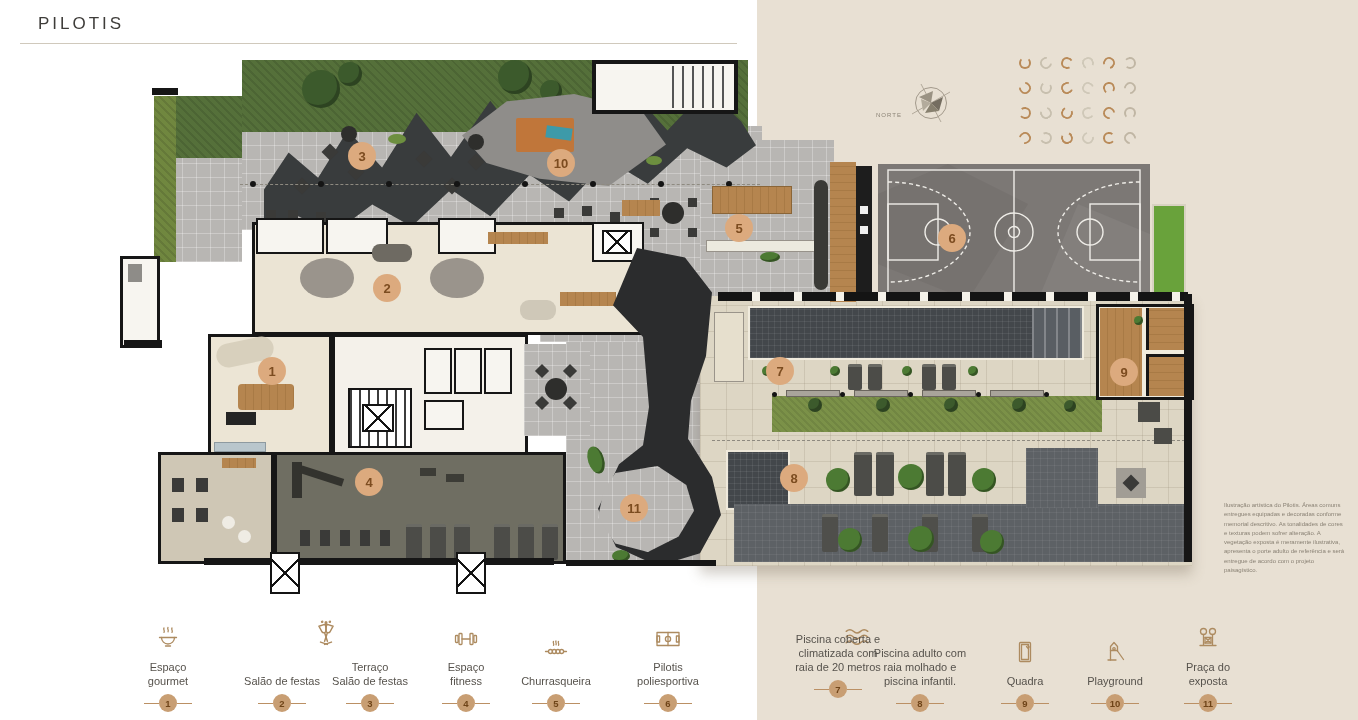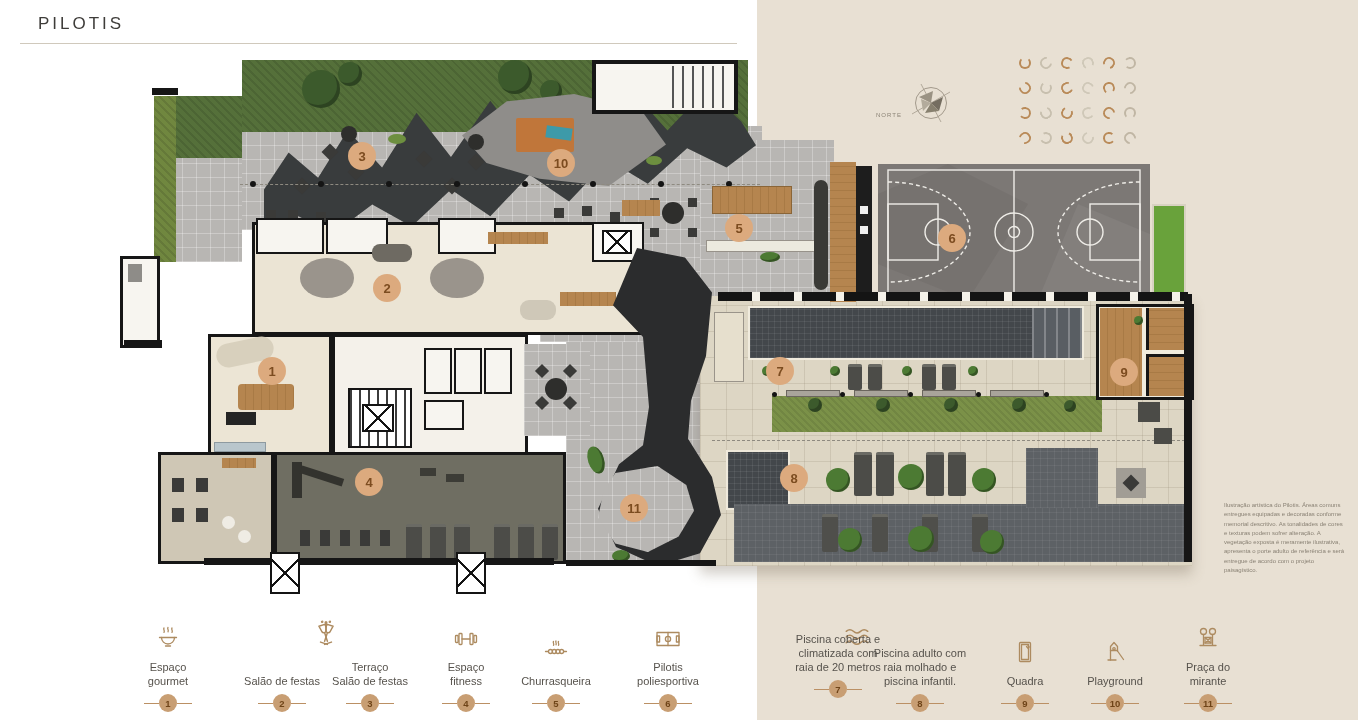--- a/index.html
+++ b/index.html
@@ -511,20 +511,20 @@
   <div class="leg" style="left:1208px;">
     <svg class="lic" viewBox="0 0 30 30">
       <circle cx="10.5" cy="7.5" r="3"></circle>
         <circle cx="19.5" cy="7.5" r="3"></circle>
       <path d="M10.5 10.5V21M19.5 10.5V21"></path>
         <rect x="12" y="13.5" width="6" height="5.5"></rect>
       <path d="M12 13.5l6 5.5M18 13.5l-6 5.5"></path>
         <path d="M7 21.5h16"></path>
     </svg>
     <div class="llabel">Praça do
-mirante</div>
+exposta</div>
     <div class="lbadge">
         <i class="bl"></i>
         <b class="bn">11</b>
         <i class="bl"></i>
       </div>
   </div>
 </div>
 
 </body></html>

